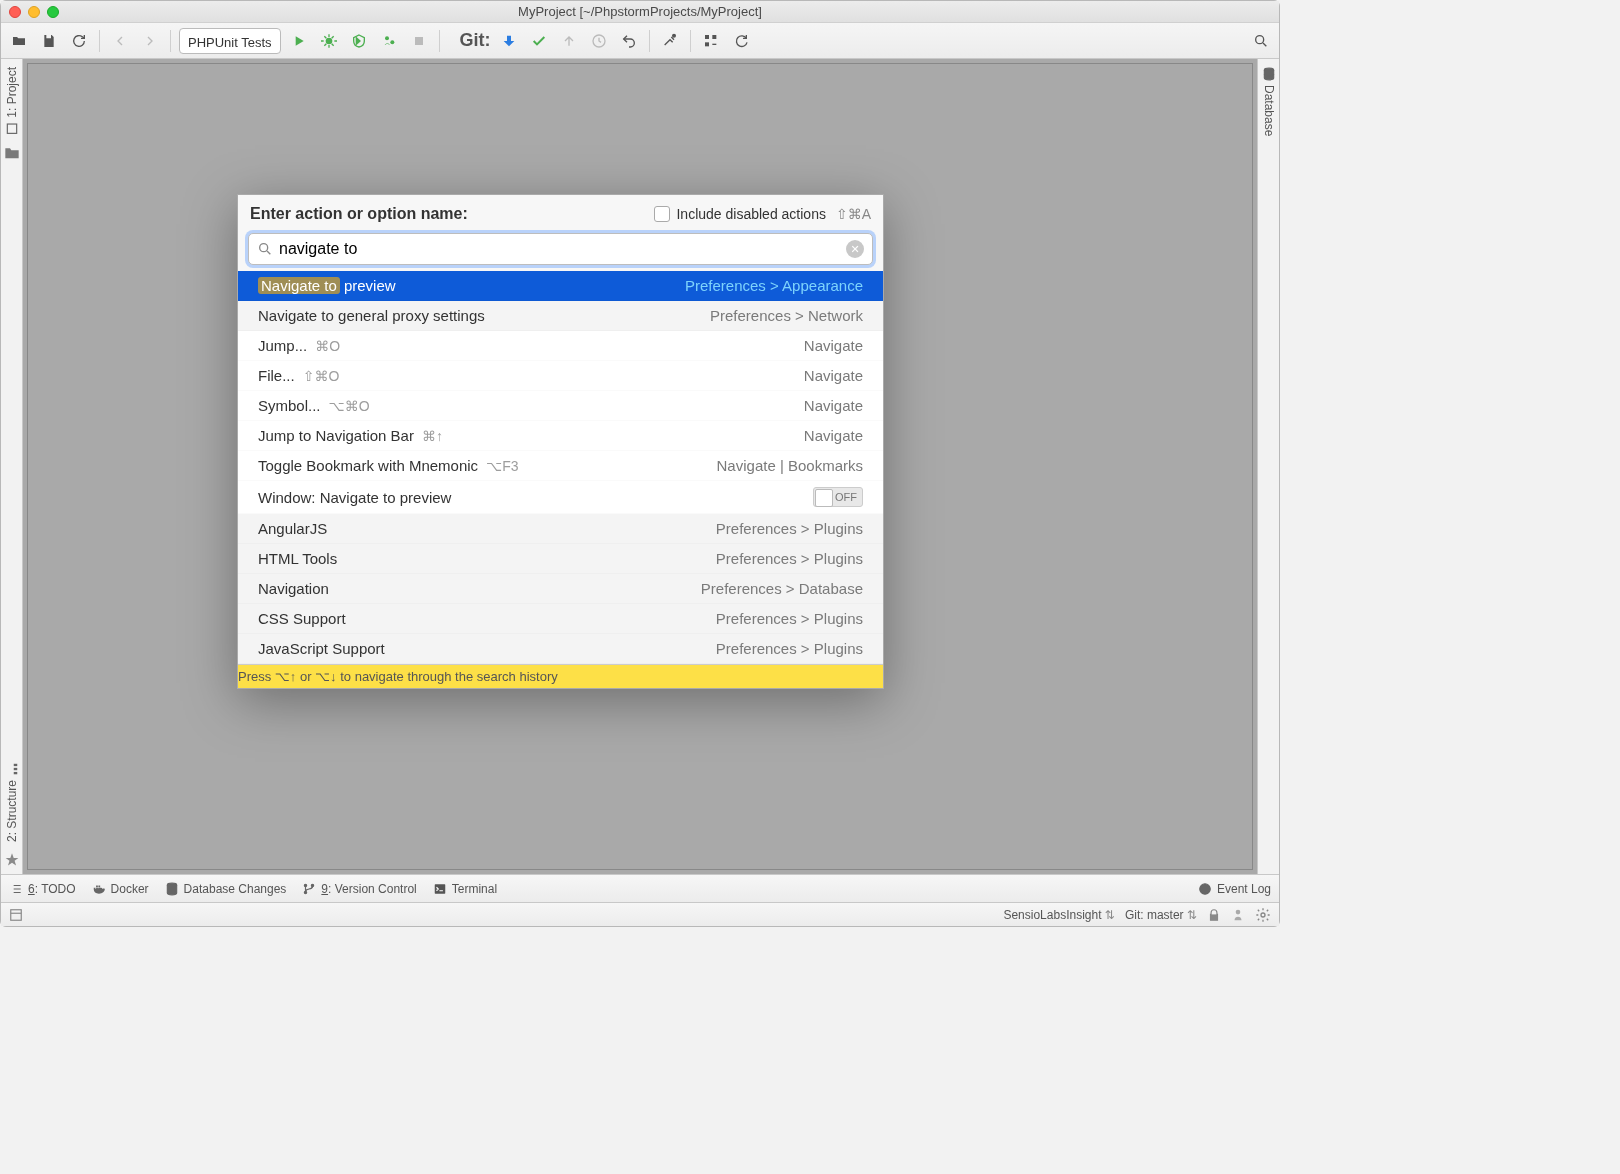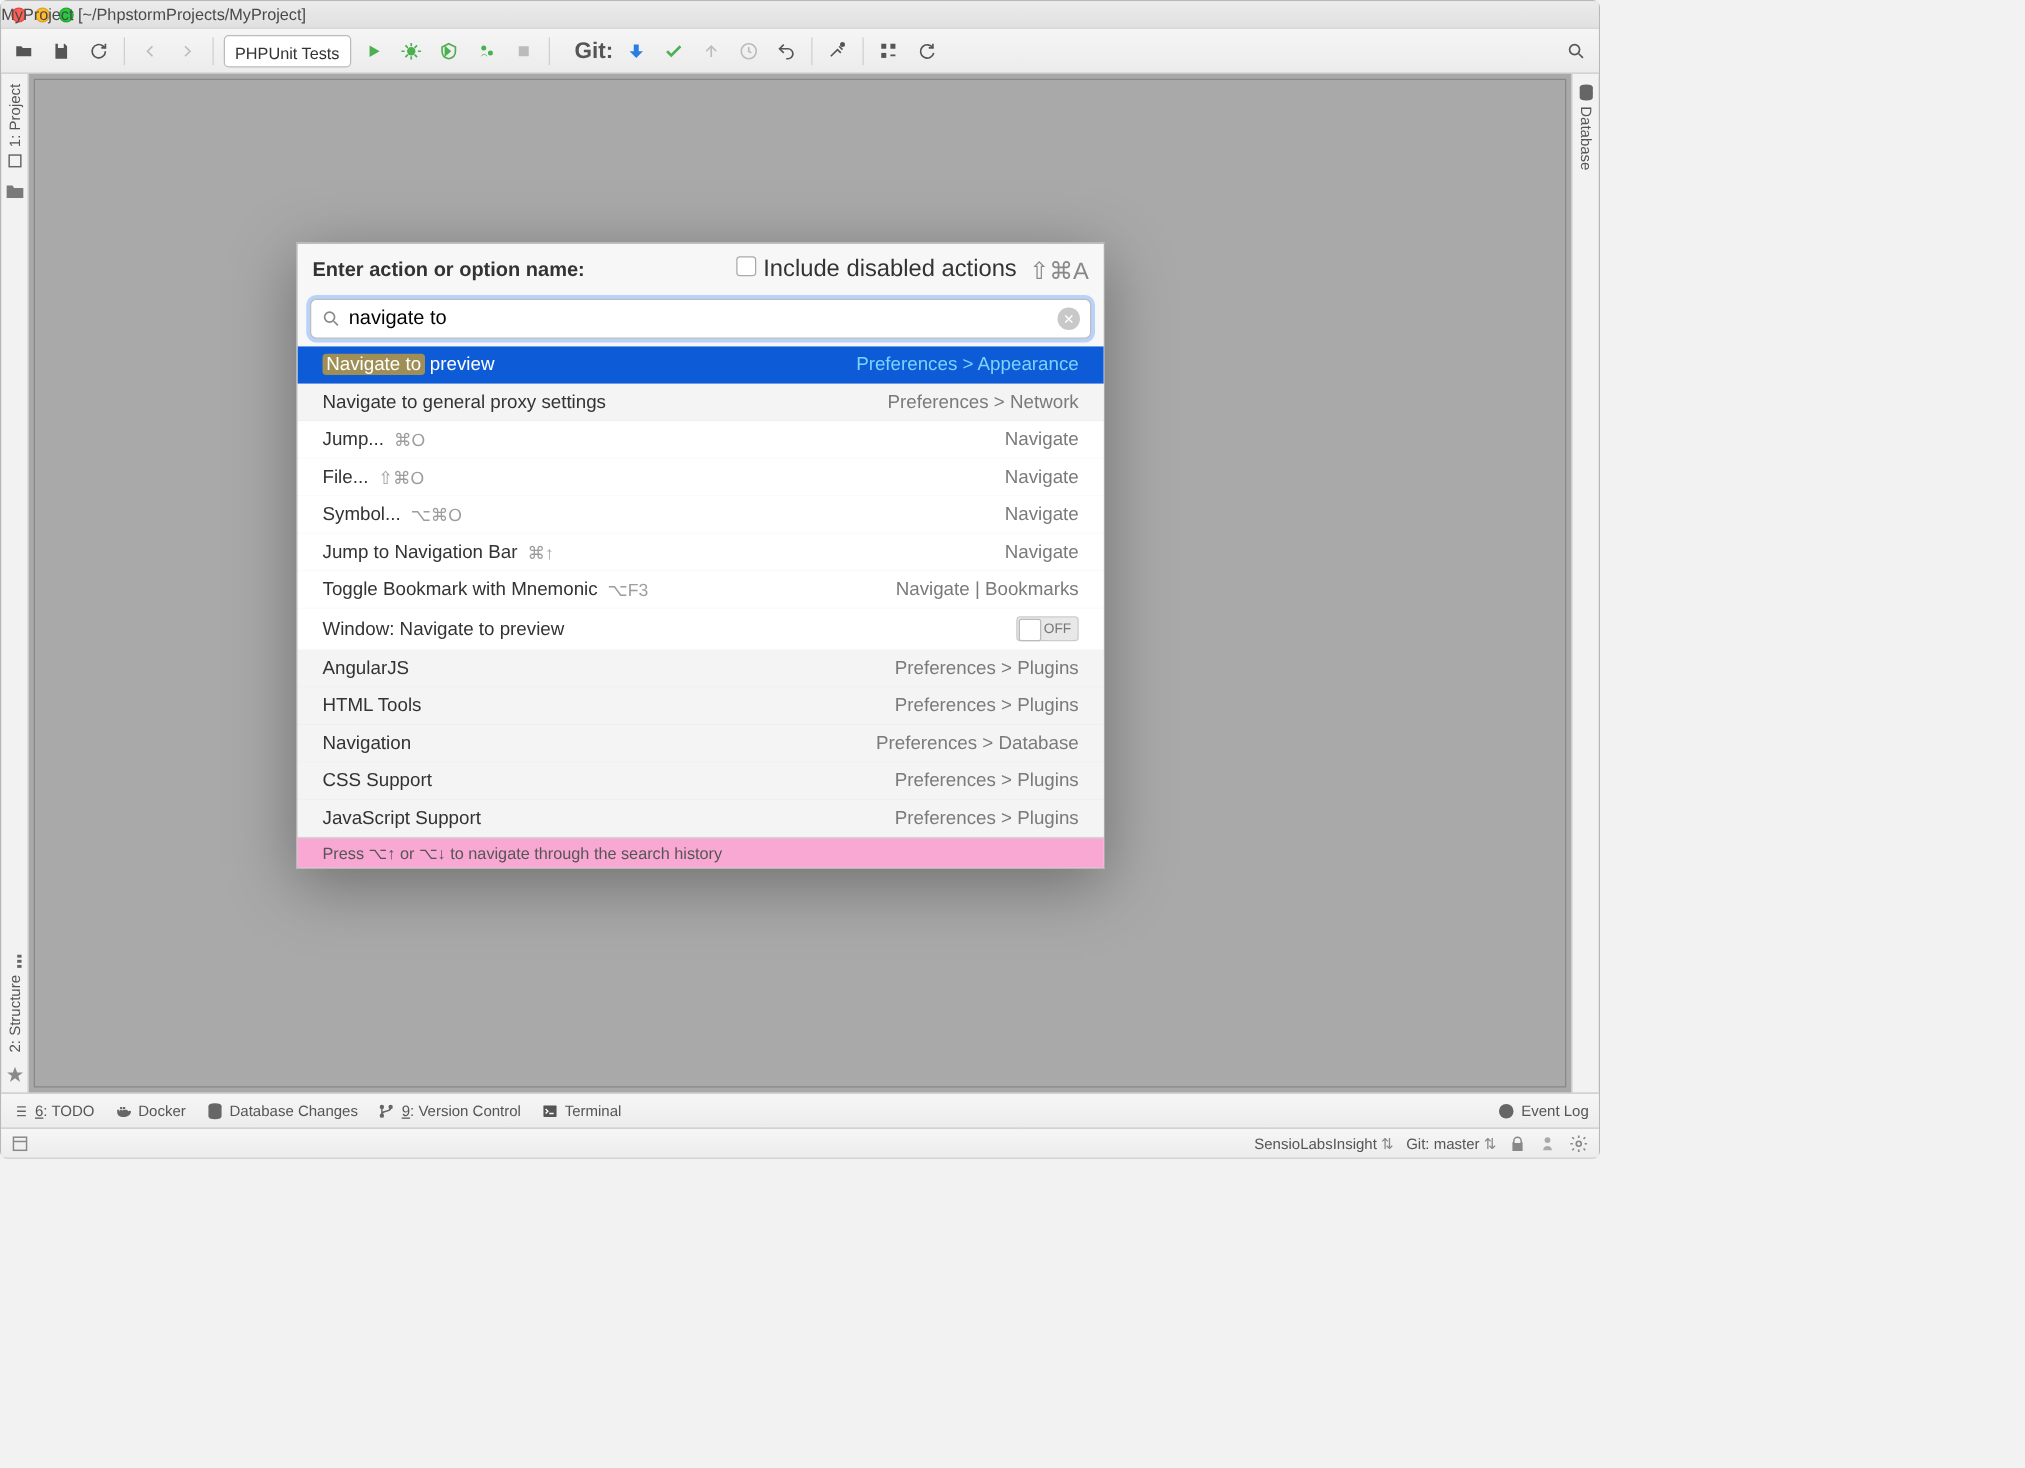--- a/index.html
+++ b/index.html
@@ -28,21 +28,21 @@
   position: relative;
   background: linear-gradient(#ececec,#e0e0e0);
   border-bottom: 1px solid #d0d0d0;
 }
 .traffic { display:flex; gap:7px; }
 .tl { width:12px; height:12px; border-radius:50%; }
 .tl.red { background:#ff5f56; border:1px solid #e0443e; }
 .tl.yellow { background:#ffbd2e; border:1px solid #dea123; }
 .tl.green { background:#27c93f; border:1px solid #1aab29; }
 .title {
-  position:absolute; left:0; right:0; 
+  position:absolute; left:0; right:0; text-align:center;
   font-size:13px; color:#4a4a4a;
   pointer-events:none;
 }
 .toolbar {
   height: 36px;
   background: linear-gradient(#f5f5f5,#ececec);
   border-bottom: 1px solid #c8c8c8;
   display:flex; align-items:center;
   padding: 0 6px;
   gap: 6px;
@@ -124,21 +124,21 @@
   border:1px solid #aaa;
   box-shadow:0 12px 50px rgba(0,0,0,.35);
   display:flex; flex-direction:column;
 }
 .popup-header {
   padding:10px 12px 6px;
   display:flex; align-items:center;
   gap:12px;
 }
 .popup-header .lbl { font-size:16px; font-weight:700; color:#333; }
-.popup-header .chk-wrap { display:flex; align-items:flex-start; gap:6px; font-size:19px; color:#333;margin-left:36px; }
+.popup-header .chk-wrap { display:flex; align-items:flex-start; gap:6px; font-size:14px; color:#333;margin-left:36px; }
 .popup-header .chk {
   width:16px; height:16px; border:1px solid #aaa; border-radius:3px; background:#fff;
 }
 .popup-header .sc { color:#888; margin-left:4px; }
 .search-wrap {
   margin:4px 10px 6px;
   display:flex; align-items:center;
   background:#fff;
   border:1px solid #bdbdbd;
   border-radius:5px;
@@ -185,23 +185,23 @@
   font-size:11px; color:#777; padding:0 5px;
   position:relative;
 }
 .toggle::before {
   content:""; position:absolute; left:1px; top:1px;
   width:16px; height:16px; background:#fff;
   border:1px solid #bbb; border-radius:2px;
 }
 .popup-footer {
   border-top:1px solid #ccc;
-  padding:4px 20px;
+  padding:4px 0;
   font-size:13px; color:#555;
-  background:#f9a8d4;
+  background:#fde047;
 }
 .underline { text-decoration: underline; }
 .mini-ic { width:14px; height:14px; fill:currentColor; color:#666; }
 .sidetab .folder-ic { width:16px; height:14px; color:#7a7a7a; }
 .sidetab .star-ic { width:16px; height:16px; color:#8a8a8a; }
 .sidetab-bottom { margin-top:auto; padding-bottom:6px; display:flex; flex-direction:column; gap:6px; align-items:center; }
 </style>
 </head>
 <body>
 

